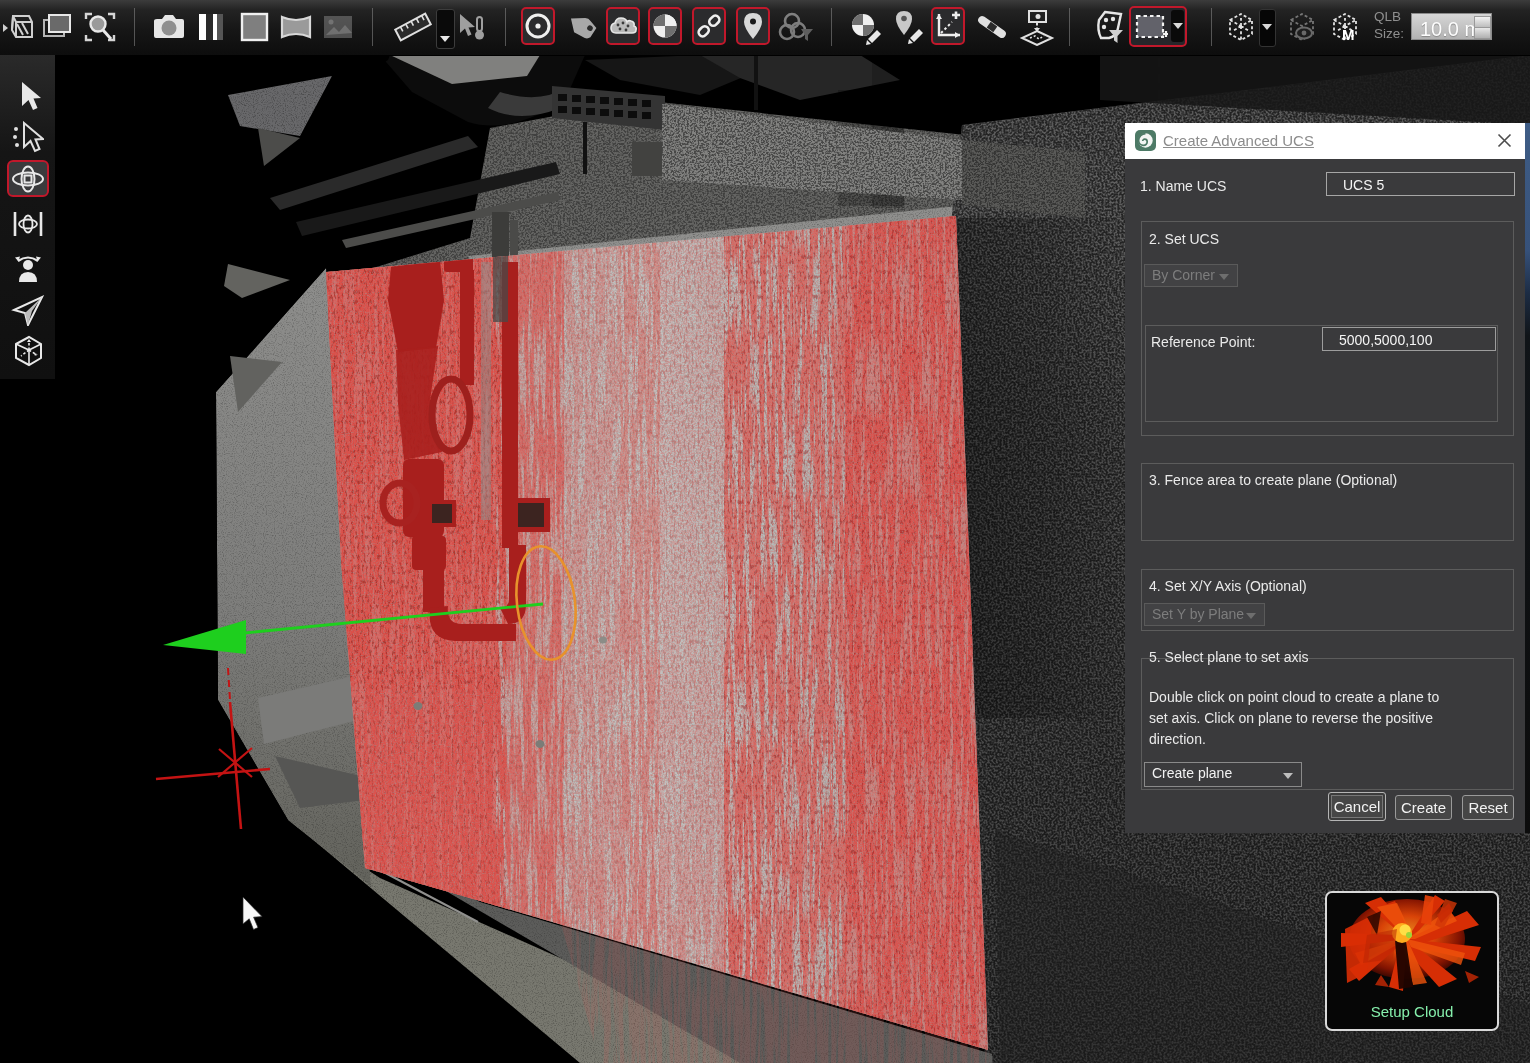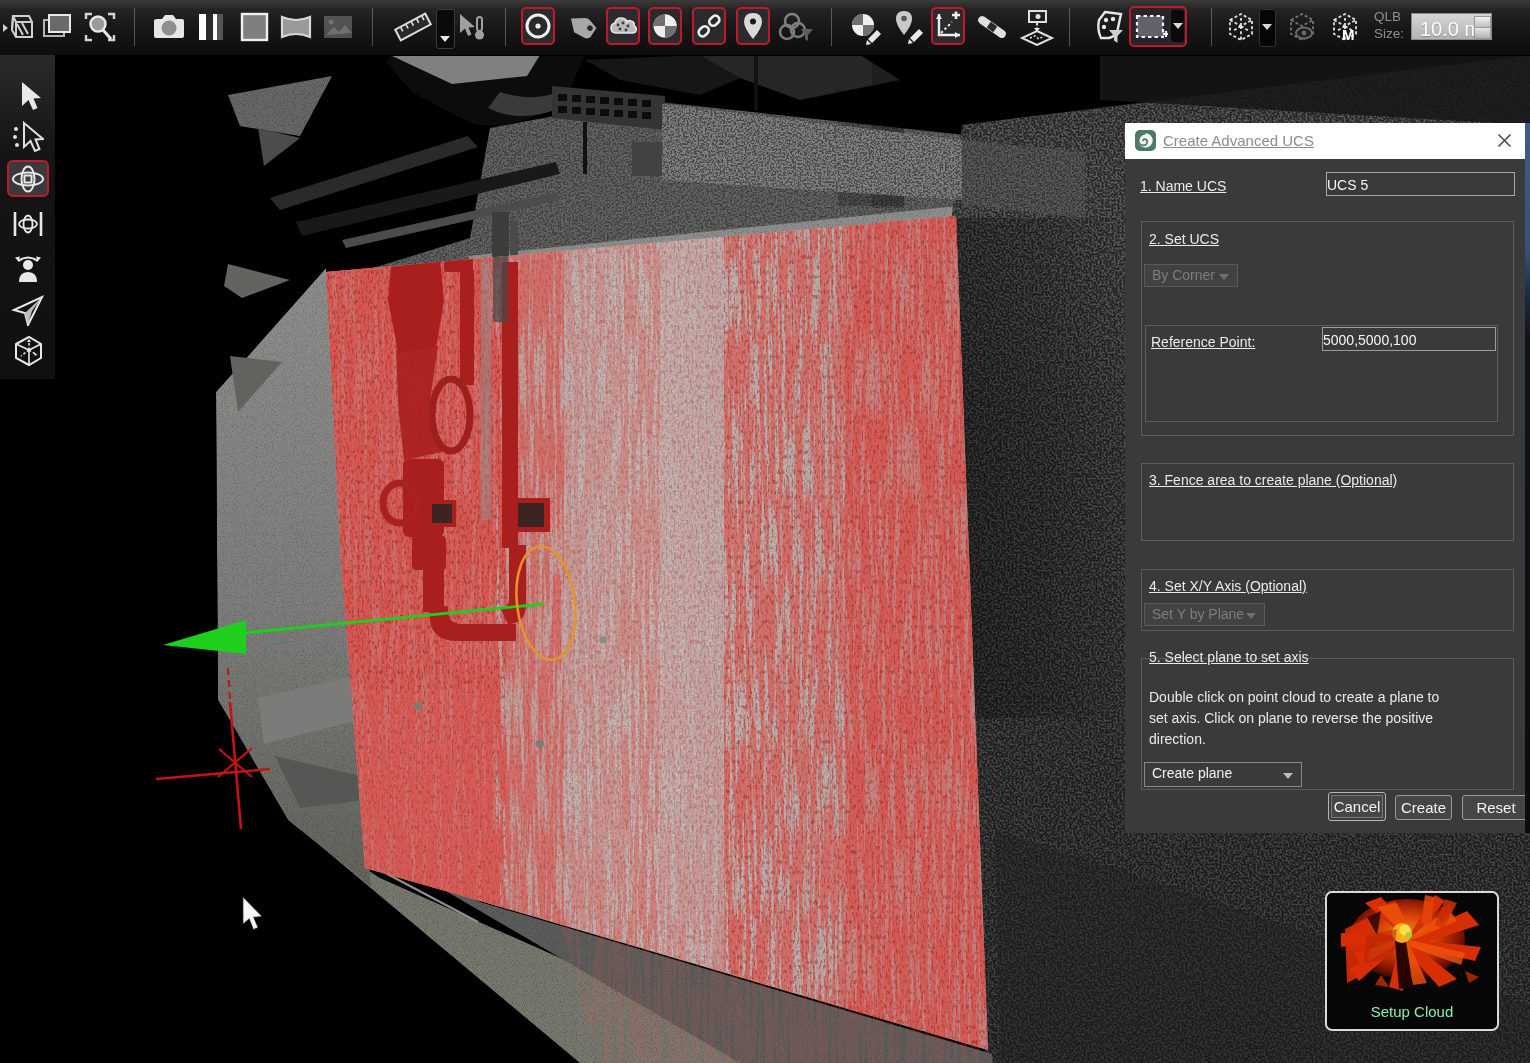--- a/index.html
+++ b/index.html
@@ -17,24 +17,24 @@
   
   #leftbar{position:absolute;left:0;top:55px;width:55px;height:324px;
     background:linear-gradient(#2a2a2a,#151515 30%,#101010);}
   .lbtn{position:absolute;left:8px;width:40px;height:40px;display:flex;align-items:center;justify-content:center;}
   
   #dlg{position:absolute;left:1125px;top:123px;width:400px;height:710px;background:#3a3a3c;
        font-size:14px;color:#e8e8e8;}
   #dlgtitle{position:absolute;left:0;top:0;width:400px;height:36px;background:#ffffff;}
   #dlgtitle .txt{position:absolute;left:38px;top:9px;font-size:15px;color:#8c8c8c;text-decoration:underline;}
   .grp{position:absolute;border:1px solid #5c5c5c;box-sizing:border-box;}
-  .dlab{position:absolute;color:#eaeaea;text-decoration:underline;}
+  .dlab{position:absolute;color:#eaeaea;}
   .dpar{position:absolute;color:#eaeaea;line-height:21px;}
   .dinput{position:absolute;background:#3a3a3c;border:1px solid #a6a6a6;box-sizing:border-box;
-          color:#f5f5f5;font-size:14px;padding:2px 0 0 0;}
+          color:#f5f5f5;font-size:14px;padding:2px 0 0 16px;}
   .combo{position:absolute;box-sizing:border-box;border:1px solid #5a5a5a;background:#424244;
          font-size:14px;padding:2px 0 0 7px;}
   .combo .tri{position:absolute;right:8px;top:9px;width:0;height:0;border-left:5px solid transparent;
          border-right:5px solid transparent;border-top:6px solid #7a7a7a;}
   .btn{position:absolute;background:#464646;border:1px solid #9a9a9a;border-radius:3px;color:#f2f2f2;
        font-size:15px;text-align:center;box-sizing:border-box;}
   
   #tile{position:absolute;left:1325px;top:891px;width:174px;height:140px;background:#060606;
         border:2px solid #d9d9d9;border-radius:7px;box-sizing:border-box;}
   #tile .cap{position:absolute;left:0;width:100%;top:110px;text-align:center;color:#86efac;font-size:15px;}
@@ -622,21 +622,21 @@
   </div>
 
   <div class="grp" style="left:16px;top:535px;width:373px;height:132px"></div>
   <div class="dlab" style="left:24px;top:526px">5. Select plane to set axis</div>
   <div class="dpar" style="left:24px;top:564px;width:345px">Double click on point cloud to create a plane to<br>set axis. Click on plane to reverse the positive<br>direction.</div>
   <div class="combo" style="left:19px;top:639px;width:158px;height:25px;color:#f2f2f2;background:#3b3b3d;border-color:#8a8a8a">Create plane
     <div class="tri" style="top:10px;border-top-color:#bdbdbd"></div>
   </div>
   <div class="btn" style="left:203px;top:669px;width:58px;height:29px;line-height:27px;border:1px solid #b5b5b5;box-shadow:inset 0 0 0 2px #3c3c3c,inset 0 0 0 3px #777">Cancel</div>
   <div class="btn" style="left:270px;top:672px;width:57px;height:25px;line-height:23px">Create</div>
-  <div class="btn" style="left:337px;top:672px;width:68px;height:25px;line-height:23px">Reset</div>
+  <div class="btn" style="left:337px;top:672px;width:52px;height:25px;line-height:23px">Reset</div>
 </div>
 
 <div class="abs" style="left:1525px;top:123px;width:5px;height:710px;background:linear-gradient(#3f5d86 0%,#36517a 18%,#1c2c44 24%,#101418 30%,#0c0c0c 100%)"></div>
 
 <div id="tile">
   <svg class="abs" style="left:10px;top:2px" width="150" height="100" viewBox="0 0 150 100">
     <defs>
       <radialGradient id="fire2" cx="0.5" cy="0.45" r="0.6">
         <stop offset="0" stop-color="#ff9c22"></stop>
             <stop offset="0.4" stop-color="#f04a08"></stop>

